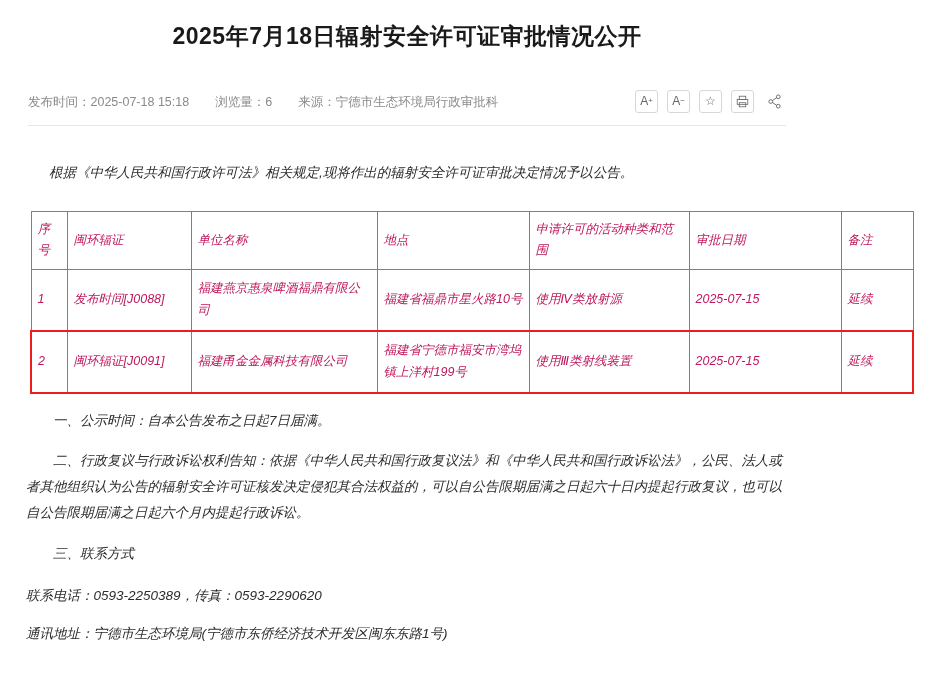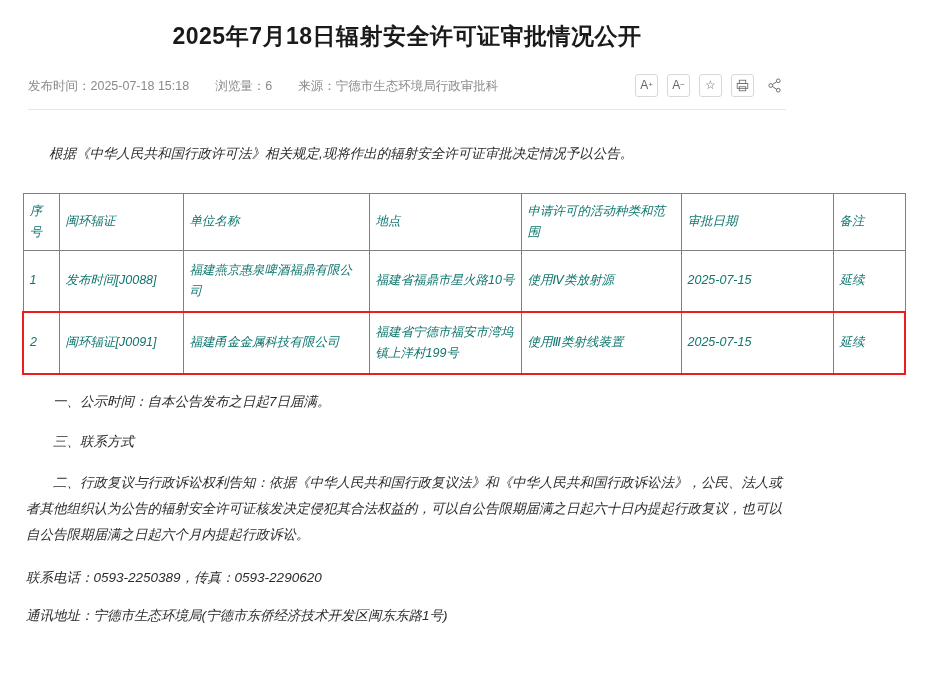--- a/index.html
+++ b/index.html
@@ -26,21 +26,21 @@
   }
   .title {
     font-size: 23px;
     font-weight: bold;
     color: #1a1a1a;
     letter-spacing: 0.5px;
     line-height: 1.3;
   }
   .meta-bar {
     position: relative;
-    margin: 0 28px;
+    margin: 16px 28px;
     padding: 10px 0 14px 0;
     border-bottom: 1px solid #e6e6e6;
     display: flex;
     align-items: center;
   }
   .meta-item {
     font-size: 12.5px;
     color: #8a8a8a;
     margin-right: 26px;
     white-space: nowrap;
@@ -83,21 +83,22 @@
     color: #2b2b2b;
     line-height: 1.9;
     padding: 18px 0 12px 0;
     text-indent: 2em;
   }
   table.approval {
     width: 100%;
     border-collapse: collapse;
     table-layout: fixed;
     font-size: 12.5px;
-    color: #0f766e;
+    color: #be185d;
+    margin-left: 8px;
   }
   table.approval th,
   table.approval td {
     border: 1px solid #808080;
     padding: 7px 6px;
     text-align: left;
     vertical-align: middle;
     line-height: 1.7;
   }
   table.approval th {
@@ -227,19 +228,19 @@
           <td>福建甬金金属科技有限公司</td>
           <td>福建省宁德市福安市湾坞镇上洋村199号</td>
           <td>使用Ⅲ类射线装置</td>
           <td>2025-07-15</td>
           <td>延续</td>
         </tr>
       </tbody>
     </table>
 
     <p class="para">一、公示时间：自本公告发布之日起7日届满。</p>
+    <p class="para">二、行政复议与行政诉讼权利告知：依据《中华人民共和国行政复议法》和《中华人民共和国行政诉讼法》，公民、法人或者其他组织认为公告的辐射安全许可证核发决定侵犯其合法权益的，可以自公告限期届满之日起六十日内提起行政复议，也可以自公告限期届满之日起六个月内提起行政诉讼。</p>
     <p class="para">三、联系方式</p>
-    <p class="para">二、行政复议与行政诉讼权利告知：依据《中华人民共和国行政复议法》和《中华人民共和国行政诉讼法》，公民、法人或者其他组织认为公告的辐射安全许可证核发决定侵犯其合法权益的，可以自公告限期届满之日起六十日内提起行政复议，也可以自公告限期届满之日起六个月内提起行政诉讼。</p>
     <p class="para noindent contact">联系电话：0593-2250389，传真：0593-2290620</p>
     <p class="para noindent small-gap">通讯地址：宁德市生态环境局(宁德市东侨经济技术开发区闽东东路1号)</p>
 
   </div>
 </div>
 
 </body></html>

